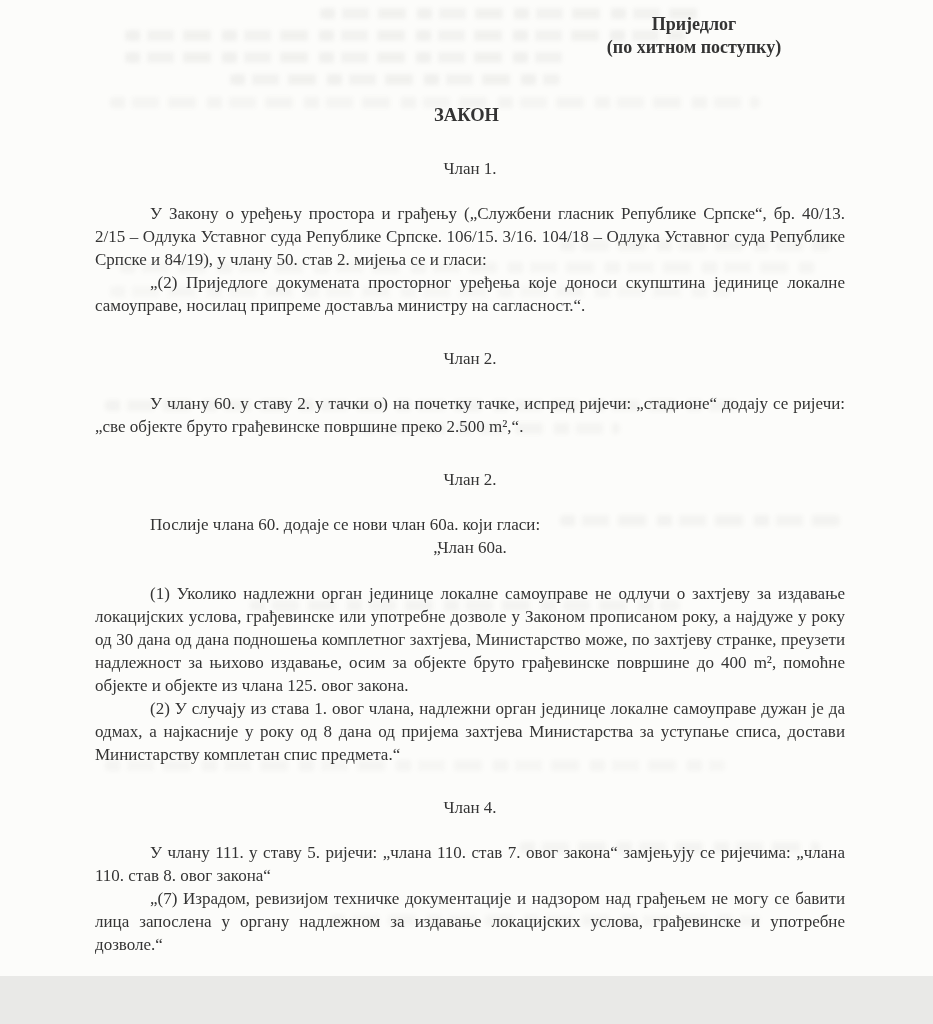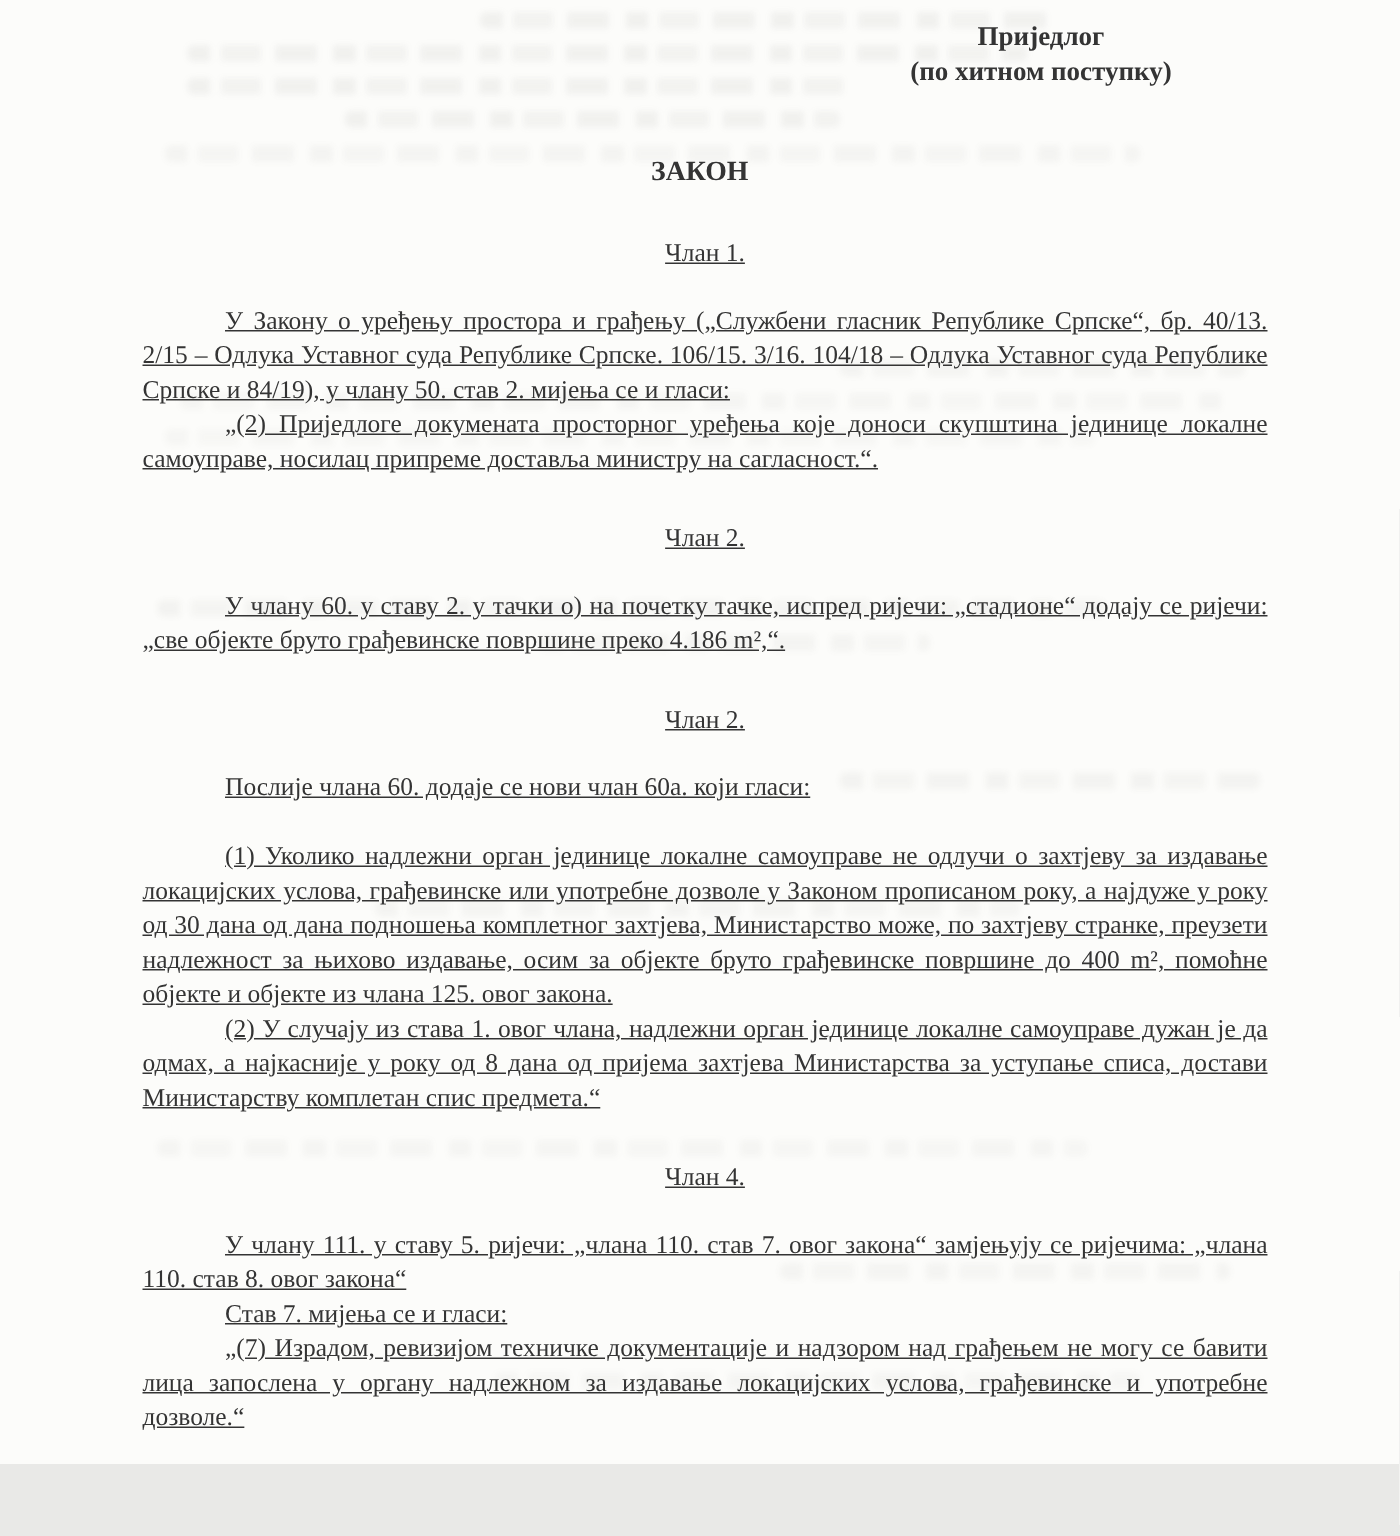--- a/index.html
+++ b/index.html
@@ -55,21 +55,20 @@
     font-weight: bold;
     font-size: 18.5px;
     line-height: 24px;
   }
 
   .content {
     position: relative;
     padding: 0 88px 0 95px;
     font-size: 17px;
     line-height: 23px;
-    text-decoration: underline;
   }
 
   .article-heading {
     text-align: center;
     font-weight: normal;
     font-size: 17px;
     margin-top: 30px;
     margin-bottom: 22px;
   }
 
@@ -118,31 +117,31 @@
   <div class="content">
 
     <section>
       <div class="article-heading">Члан 1.</div>
       <p>У Закону о уређењу простора и грађењу („Службени гласник Републике Српске“,  бр. 40/13. 2/15 – Одлука Уставног суда Републике Српске. 106/15. 3/16. 104/18 – Одлука Уставног суда Републике Српске и 84/19), у члану 50. став 2. мијења се и гласи:</p>
       <p>„(2) Приједлоге докумената просторног уређења које доноси скупштина јединице локалне самоуправе, носилац припреме доставља министру на сагласност.“.</p>
     </section>
 
     <section>
       <div class="article-heading">Члан 2.</div>
-      <p>У члану 60. у ставу 2. у тачки о) на почетку тачке, испред ријечи: „стадионе“ додају се ријечи: „све објекте бруто грађевинске површине преко 4.186 m²,“.</p>
+      <p>У члану 60. у ставу 2. у тачки о) на почетку тачке, испред ријечи: „стадионе“ додају се ријечи: „све објекте бруто грађевинске површине преко 2.500 m²,“.</p>
     </section>
 
     <section>
       <div class="article-heading">Члан 2.</div>
       <p>Послије члана 60. додаје се нови члан 60а. који гласи:</p>
+      <p class="centered">„Члан 60а.</p>
       <p class="gap-top">(1) Уколико надлежни орган јединице локалне самоуправе не одлучи о захтјеву за издавање локацијских услова, грађевинске или употребне дозволе у Законом прописаном року, а најдуже у року од 30 дана од дана подношења комплетног захтјева, Министарство може, по захтјеву странке, преузети надлежност за њихово издавање, осим за објекте бруто грађевинске површине до 400 m², помоћне објекте и објекте из члана 125. овог закона.</p>
       <p>(2) У случају из става 1. овог члана, надлежни орган јединице локалне самоуправе дужан је да одмах, а најкасније у року од 8 дана од пријема захтјева Министарства за уступање списа, достави Министарству комплетан спис предмета.“</p>
     </section>
 
     <section>
       <div class="article-heading">Члан 4.</div>
       <p>У члану 111. у ставу 5. ријечи: „члана 110. став 7. овог закона“ замјењују се ријечима: „члана 110. став 8. овог закона“</p>
-      <p>Став 7. мијења се и гласи:</p>
       <p>„(7) Израдом, ревизијом техничке документације и надзором над грађењем не могу се бавити лица запослена у органу надлежном за издавање локацијских услова, грађевинске и употребне дозволе.“</p>
     </section>
 
   </div>
 </div>
 
 </body></html>

